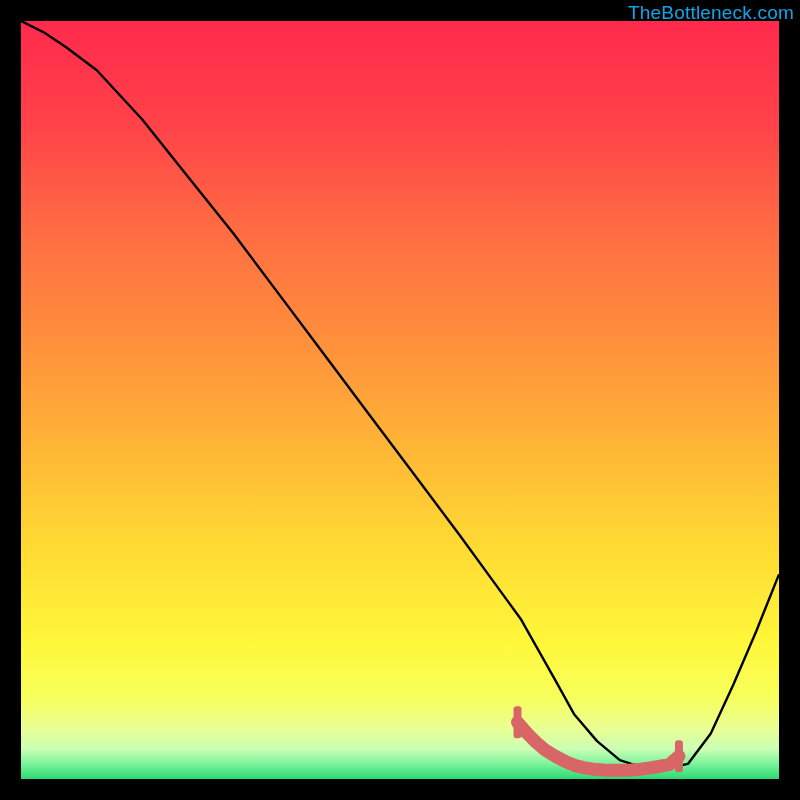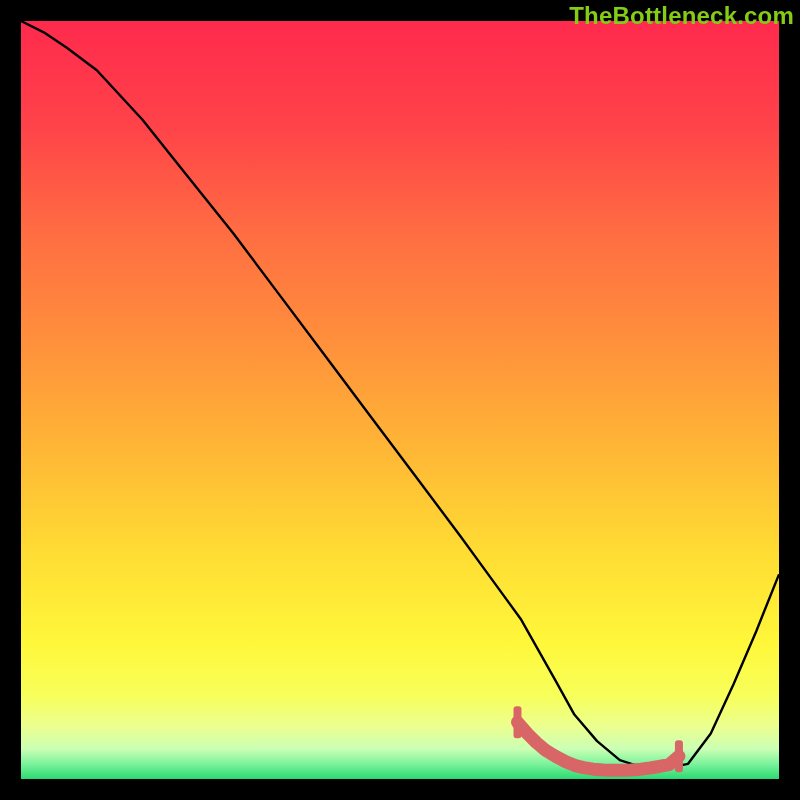--- a/index.html
+++ b/index.html
@@ -21,23 +21,23 @@
   .chart-frame svg {
     display: block;
     width: 100%;
     height: 100%;
   }
   .watermark {
     position: absolute;
     top: 2px;
     right: 6px;
     font-family: Arial, Helvetica, sans-serif;
-    font-size: 24px;
-    font-weight: 700;
-    color: #84cc16;
+    font-size: 19px;
+    font-weight: 400;
+    color: #0ea5e9;
     letter-spacing: 0.2px;
   }
 </style>
 </head>
 <body>
 
 <div class="chart-frame">
   <svg id="chart-svg" viewBox="0 0 758 758" preserveAspectRatio="none">
       <defs>
         <linearGradient id="bg-grad" x1="0" y1="0" x2="0" y2="1">

